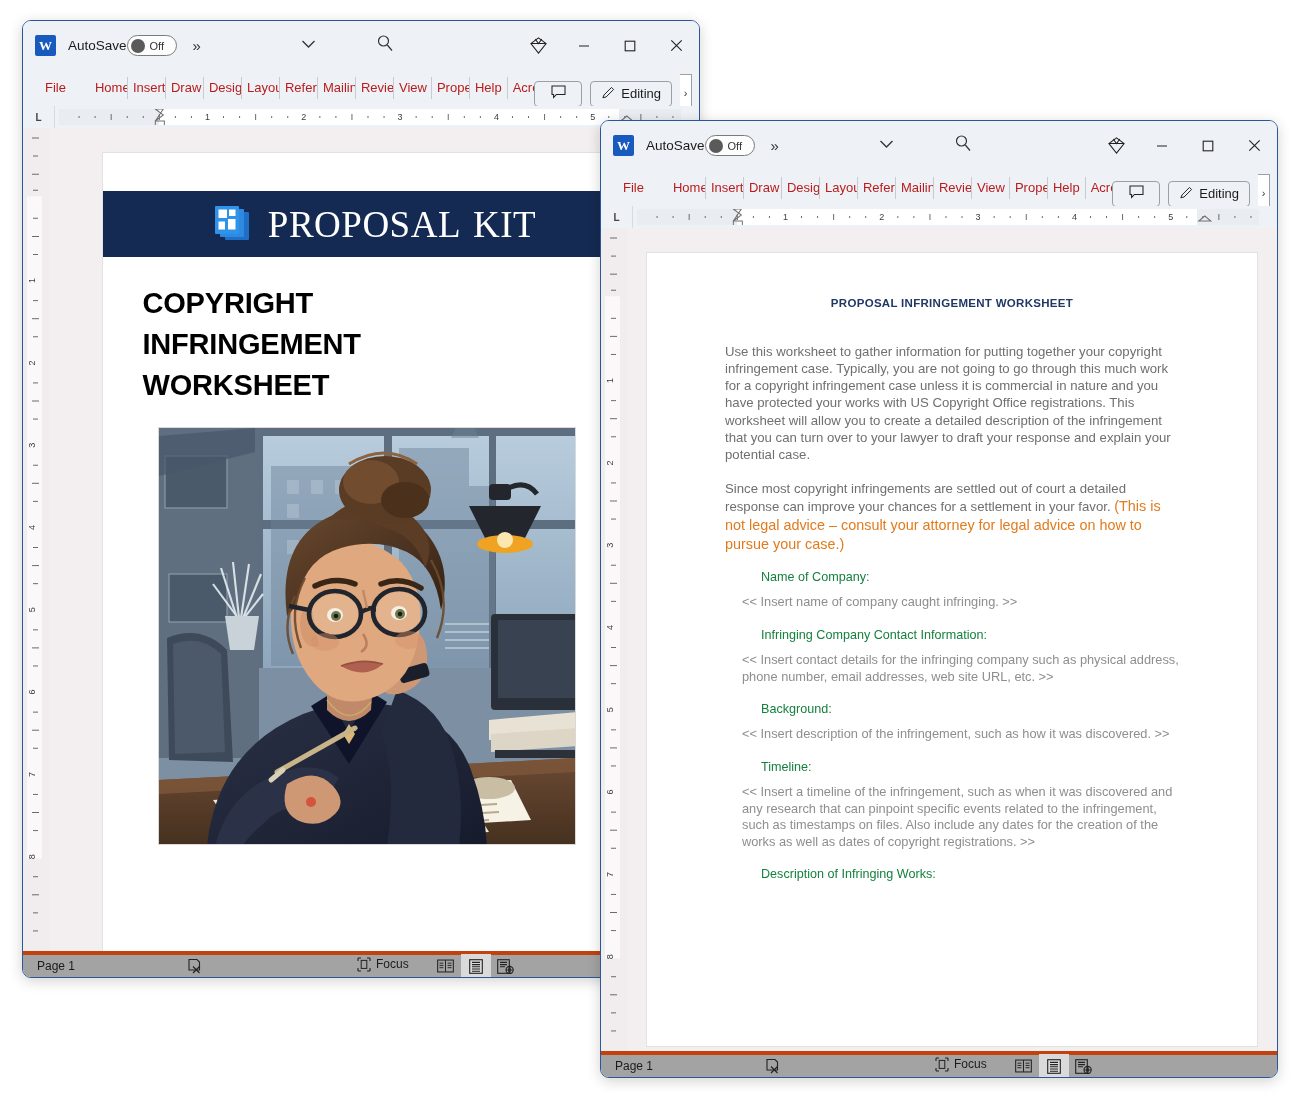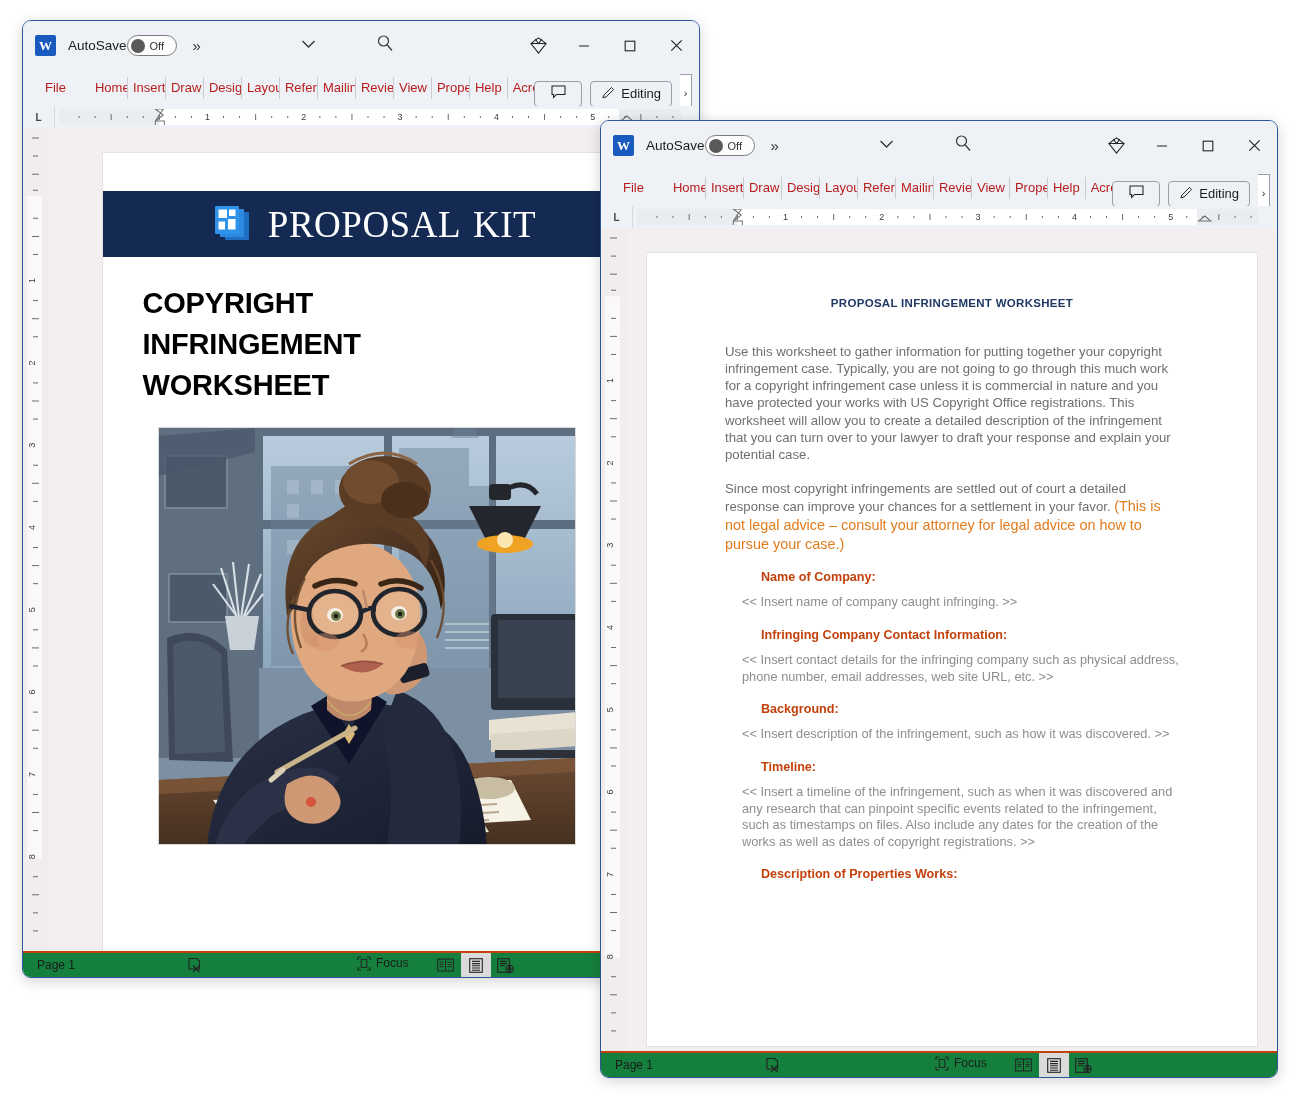--- a/index.html
+++ b/index.html
@@ -186,22 +186,22 @@
     width: 545px;
     min-height: 800px;
     border: 1px solid #e2e2e2;
     position: relative;
   }
   #win-front .page { width: 612px; min-height: 795px; }
 
   
   .statusbar {
     height: 26px;
-    background: #15803d;
-    border-top: 2px solid #c2410c;
+    background: #a3a3a3;
+    border-top: 4px solid #c2410c;
     display: flex;
     align-items: center;
     font-size: 12px;
     color: #1b1b1b;
     flex: none;
     padding-left: 14px;
     position: relative;
   }
   .sb-page { width: 150px; }
   .sb-prf  { width: 170px; display:flex; align-items:center;}
@@ -263,22 +263,22 @@
   .d2-p {
     font-size: 13.2px;
     line-height: 1.30;
     color: #6f6f6f;
     margin-bottom: 17px;
     text-align: left;
   }
   .d2-p .orange { color: #e07b1e; font-size: 14.4px; }
   .d2-h {
     font-size: 12.6px;
-    font-weight: bold;
-    color: #c2410c;
+    font-weight: normal;
+    color: #15803d;
     margin: 0 0 10px 0;
     padding-left: 36px;
   }
   .d2-ins {
     font-size: 12.8px;
     color: #8e8e8e;
     line-height: 1.30;
     margin: 0 0 17px 17px;
   }
 </style>
@@ -927,21 +927,21 @@
 
             <div class="d2-h">Infringing Company Contact Information:</div>
             <div class="d2-ins">&lt;&lt; Insert contact details for the infringing company such as physical address, phone number, email addresses, web site URL, etc. &gt;&gt;</div>
 
             <div class="d2-h">Background:</div>
             <div class="d2-ins">&lt;&lt; Insert description of the infringement, such as how it was discovered. &gt;&gt;</div>
 
             <div class="d2-h">Timeline:</div>
             <div class="d2-ins">&lt;&lt; Insert a timeline of the infringement, such as when it was discovered and any research that can pinpoint specific events related to the infringement, such as timestamps on files. Also include any dates for the creation of the works as well as dates of copyright registrations. &gt;&gt;</div>
 
-            <div class="d2-h">Description of Properties Works:</div>
+            <div class="d2-h">Description of Infringing Works:</div>
 
           </div>
         </div>
       </div>
     </div>
 
     <div class="statusbar">
       <span class="sb-page">Page 1</span>
       <span class="sb-prf">
         <svg width="17" height="17" viewBox="0 0 17 17">

